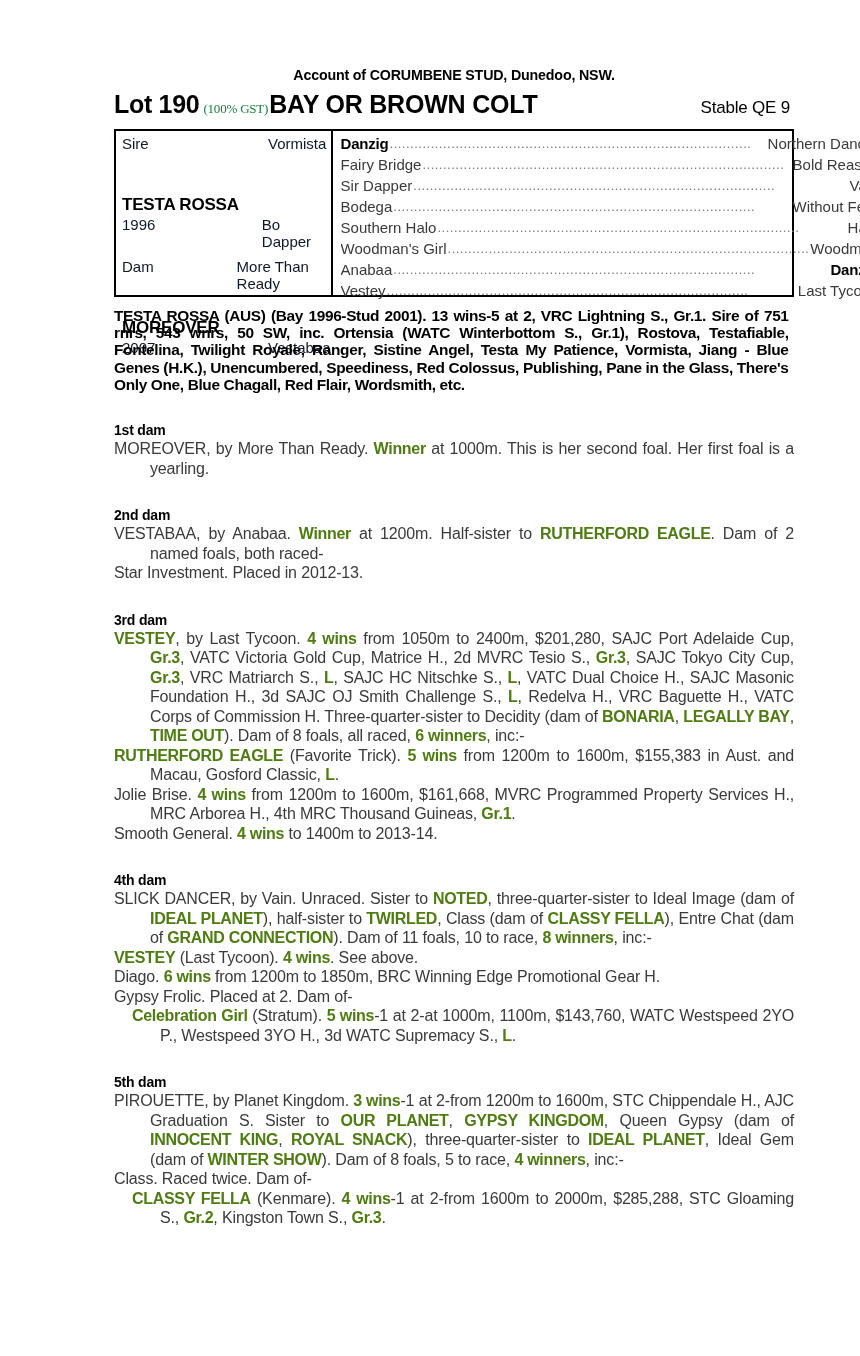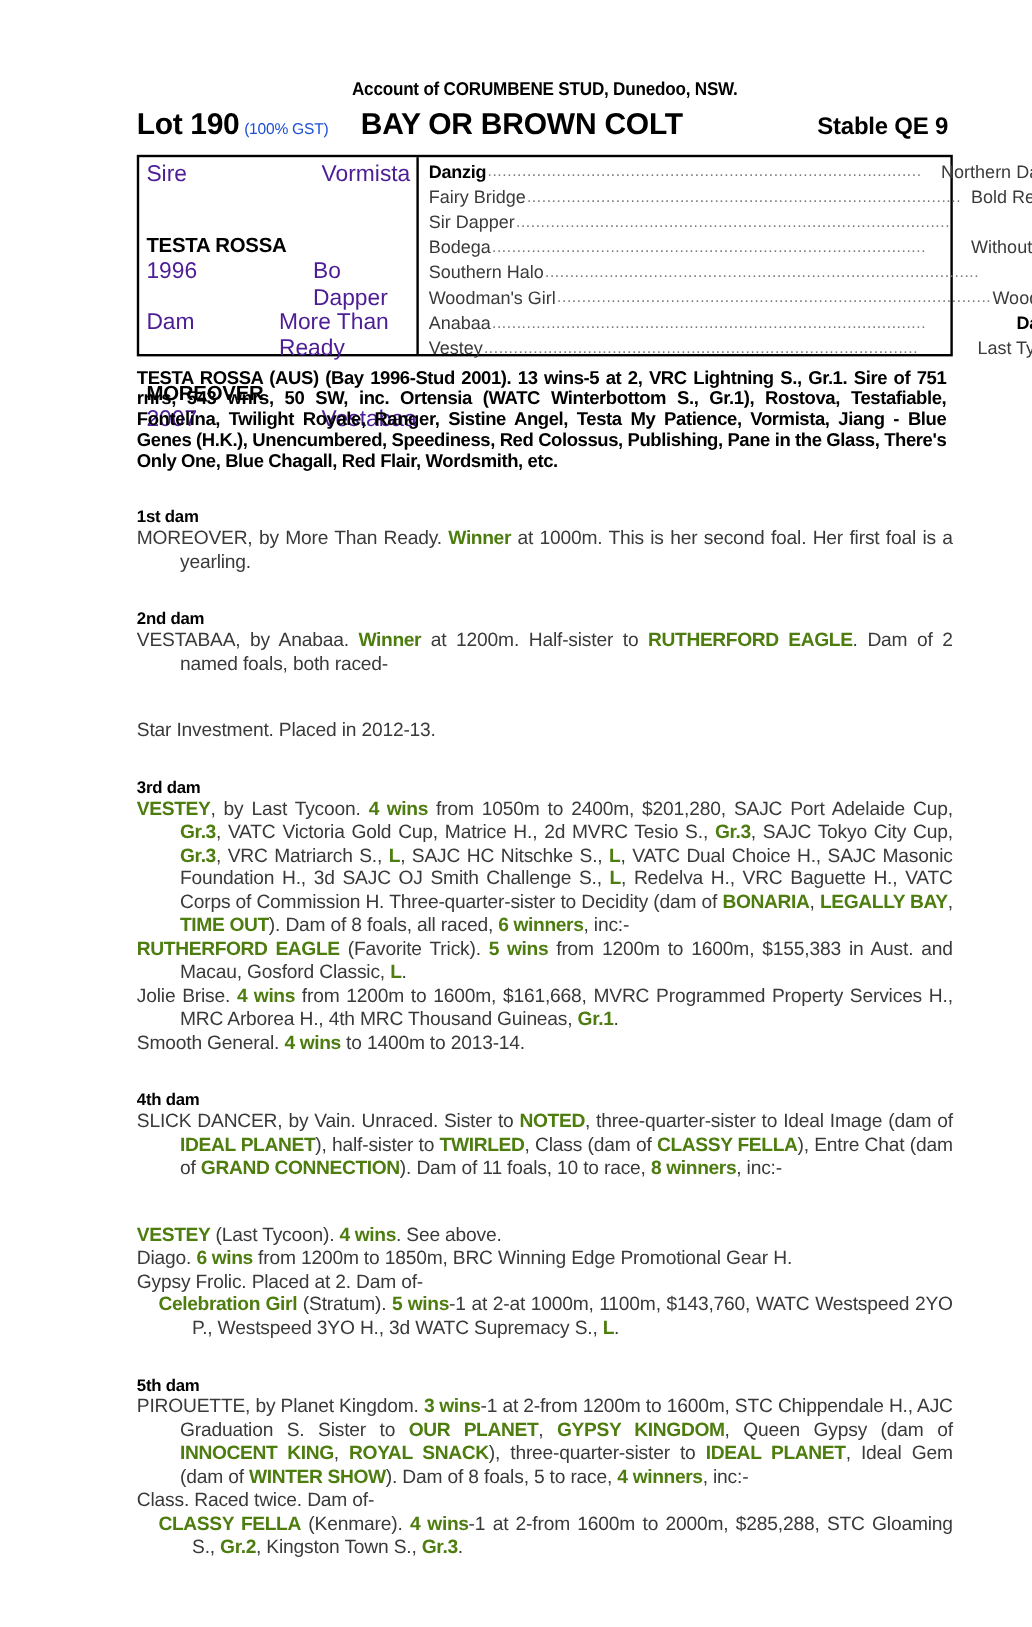--- a/index.html
+++ b/index.html
@@ -46,35 +46,35 @@
     margin-top: 6px;
     white-space: nowrap;
   }
   .lot-no {
     font-size: 25px;
     font-weight: bold;
     letter-spacing: -0.3px;
   }
   .gst {
     font-size: 13px;
-    color: #1d4ed8;
+    color: #15803d;
     font-weight: normal;
     margin-left: 4px;
     margin-right: 1px;
     letter-spacing: -0.2px;
+    font-family: Liberation Serif, serif;
   }
   .colt-title {
     font-size: 25px;
     font-weight: bold;
     letter-spacing: -0.2px;
-    margin-left: 26px;
   }
   .stable {
-    font-size: 20px;
-    font-weight: bold;
+    font-size: 17px;
+    font-weight: normal;
     margin-left: auto;
     padding-right: 4px;
     letter-spacing: -0.2px;
   }
   .foaled-line {
     display: flex;
     align-items: baseline;
     font-size: 16px;
     color: #3a3a3a;
     margin-top: 7px;
@@ -111,22 +111,22 @@
   .ped-right {
     flex: 1;
     border-left: 2px solid #000;
     box-sizing: border-box;
     padding: 4px 6px 0 8px;
   }
   .ped-row {
     display: flex;
     height: 21px;
     align-items: baseline;
-    font-size: 19px;
-    color: #4c1d95;
+    font-size: 15px;
+    color: #0f172a;
   }
   .ped-row .c1 { width: 146px; }
   .ped-row.bold-name {
     font-weight: bold;
     color: #000;
     font-size: 17px;
     letter-spacing: -0.2px;
     margin-top: 39px;
   }
   .leader-row {
@@ -182,21 +182,21 @@
     text-align: justify;
     letter-spacing: -0.15px;
   }
   .para b, .para strong {
     color: #4d7c0f;
     font-weight: bold;
     letter-spacing: -0.3px;
   }
   .i0  { padding-left: 0;    text-indent: 0; }
   .hang1 { padding-left: 36px; text-indent: -36px; }
-  .in1 { padding-left: 10px; text-indent: -10px; margin-top: 36px; }
+  .in1 { padding-left: 10px; text-indent: -10px; }
   .in2 { padding-left: 46px; text-indent: -28px; }
   .nojust { text-align: left; }
 </style>
 </head>
 <body>
 
 <div class="page">
   <div class="content">
 
     <div class="account-line">Account of CORUMBENE STUD, Dunedoo, NSW.</div>

